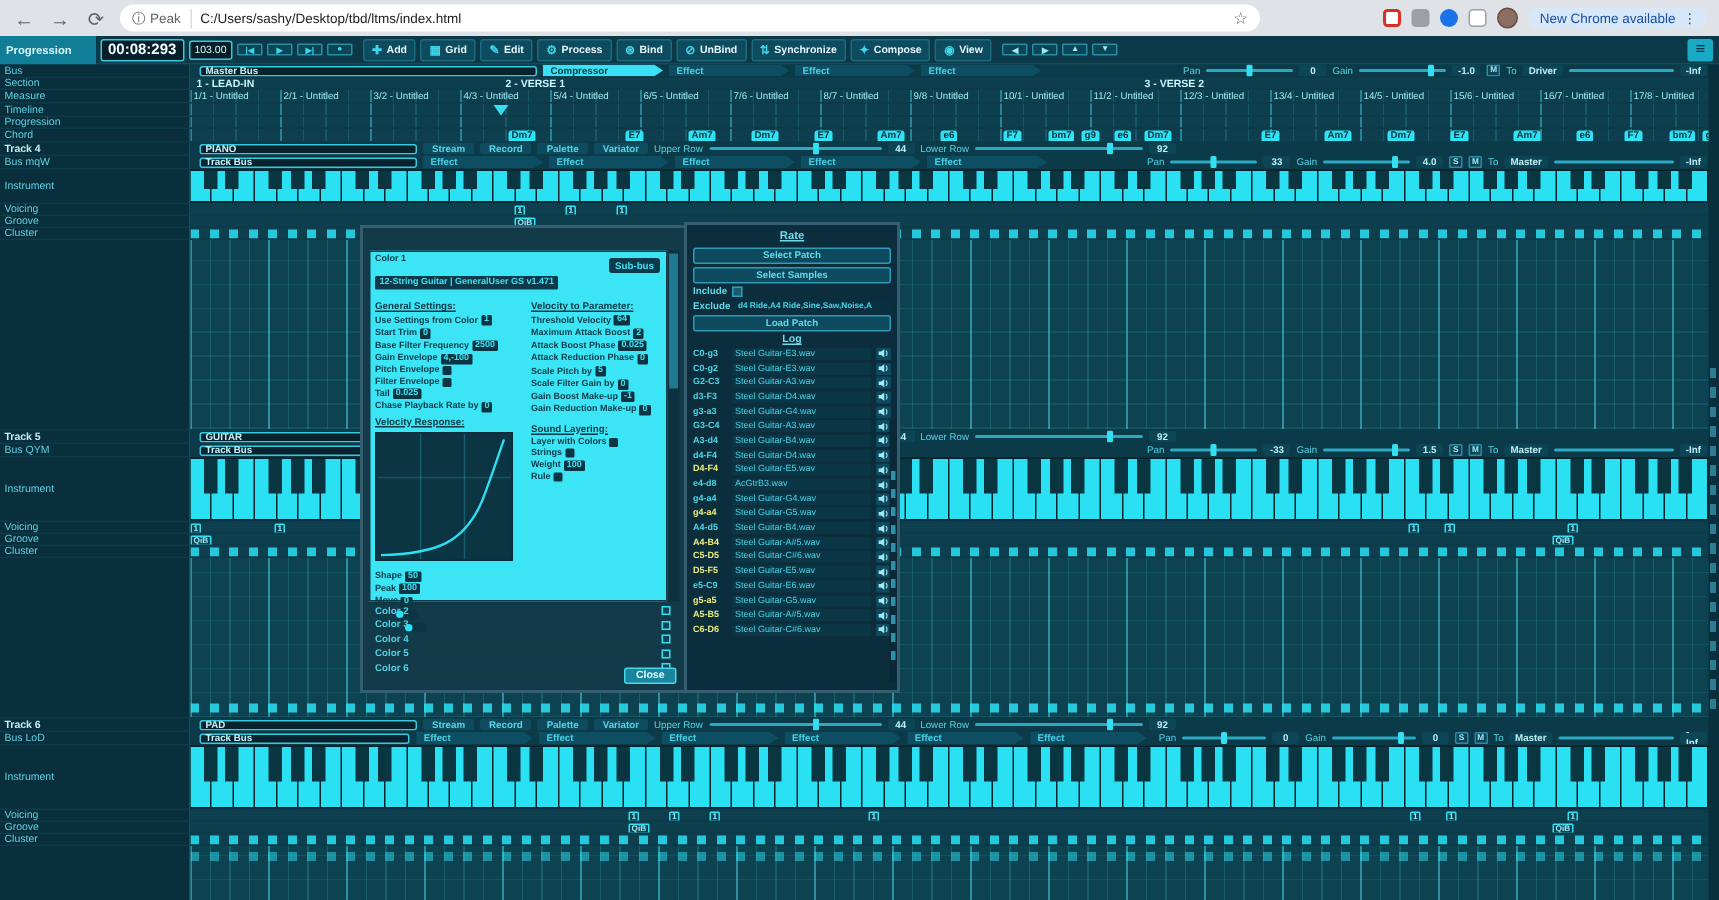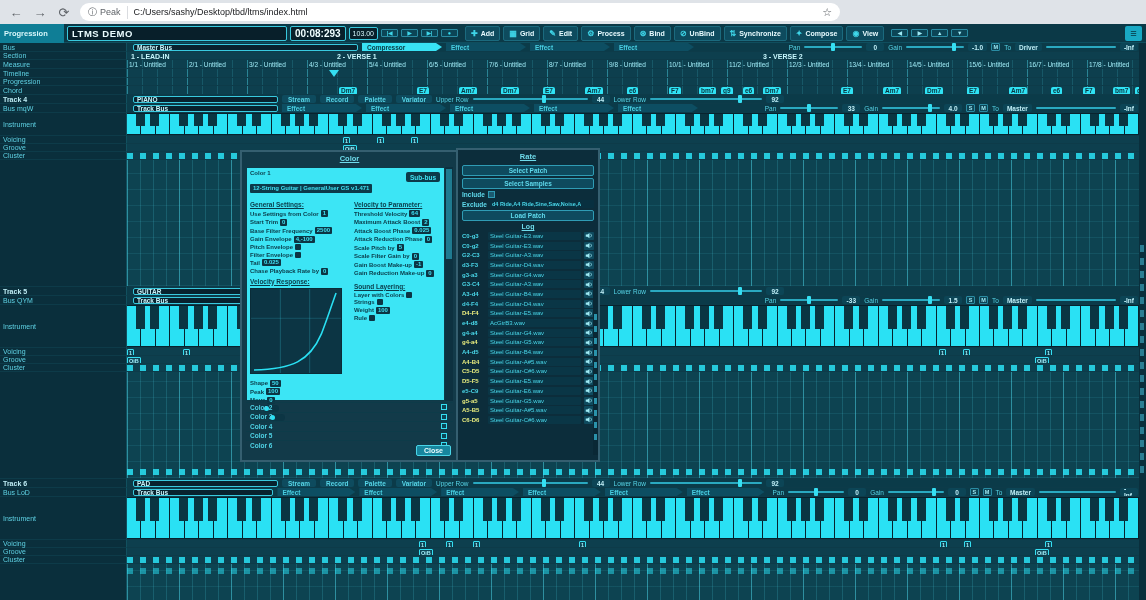--- a/index.html
+++ b/index.html
@@ -125,25 +125,35 @@
     <span class="nav-ic">→</span>
     <span class="nav-ic">⟳</span>
     <div class="urlbar">
       <span class="file-chip">
         <span>ⓘ</span>
         <span>Peak</span>
       </span>
       <span>C:/Users/sashy/Desktop/tbd/ltms/index.html</span>
       <span class="star" style="margin-left:auto">☆</span>
     </div>
+    <div class="chrome-right">
+      <span class="ext e1"></span>
+      <span class="ext e2"></span>
+      <span class="ext e3"></span>
+      <span class="ext e4"></span>
+      <span class="avatar"></span>
+      <span class="update-pill">
+        <span>New Chrome available</span>
+        <span>⋮</span>
+      </span>
+    </div>
   </div>
 
   <div class="toolbar">
     <div class="comp-tab">Progression</div>
-    <div class="title-input">LTMS DEMO</div>
     <div class="time-box">00:08:293</div>
     <div class="tempo-box">103.00</div>
     <span id="transport" style="display: inline-flex; gap: 3px;">
         <button class="tbtn sq" style="color: rgb(63, 214, 233);">|◀</button>
         <button class="tbtn sq" style="color: rgb(63, 214, 233);">▶</button>
         <button class="tbtn sq" style="color: rgb(63, 214, 233);">▶|</button>
         <button class="tbtn sq" style="color: rgb(53, 223, 242);">●</button>
       </span>
     <span id="tb-buttons" style="display: inline-flex; gap: 3px; margin-left: 4px;">
         <button class="tbtn">
@@ -902,21 +912,20 @@
       </div>
       <div class="band" style="top: 564px; height: 40px;">
         <div class="side-cell"></div>
         <div class="band-content gridbg" style="background: repeating-linear-gradient(90deg, rgba(77, 216, 235, 0.18) 0px, rgba(77, 216, 235, 0.18) 1px, transparent 1px, transparent 13px), repeating-linear-gradient(90deg, rgba(77, 216, 235, 0.4) 0px, rgba(77, 216, 235, 0.4) 1px, transparent 1px, transparent 52px), repeating-linear-gradient(0deg, rgba(77, 216, 235, 0.1) 0px, rgba(77, 216, 235, 0.1) 1px, transparent 1px, transparent 16px) rgb(13, 67, 81);">
           <div class="ticks" style="top: 4px; opacity: 0.5;"></div>
         </div>
       </div>
     </div>
 
   <div class="dialog" id="color-dlg">
-    <div class="dlg-title">Color</div>
     <div class="cpanel">
       <div class="ctiny">Color 1</div>
       <div class="patchchip">12-String Guitar | GeneralUser GS v1.471</div>
       <div class="subbus">Sub-bus</div>
       <div class="ccols">
         <div class="ccol" style="flex:0 0 98px;">
           <div class="chead">General Settings:</div>
           <div id="general-rows">
               <div class="crow">
                 <span class="clbl">Use Settings from Color</span>

